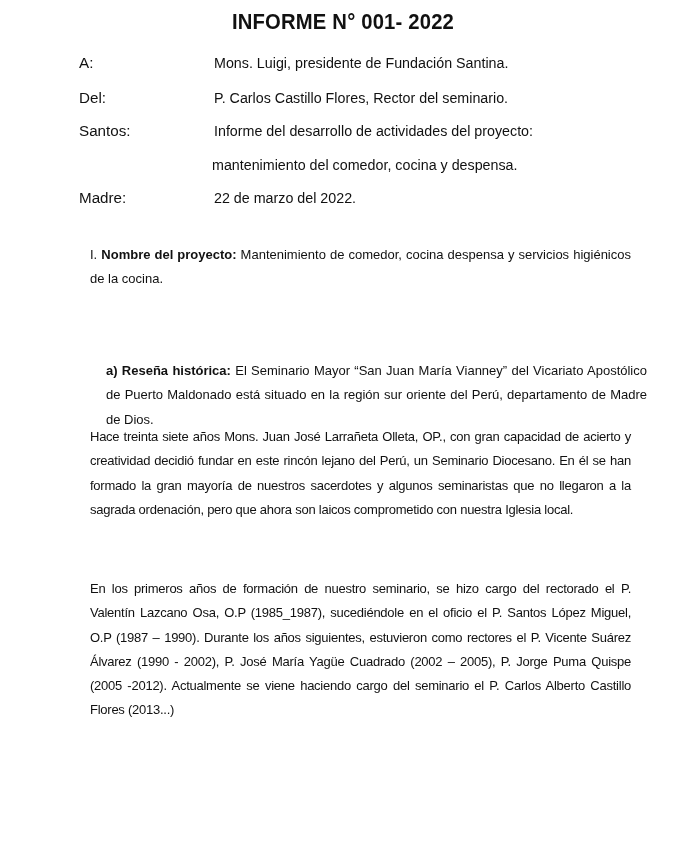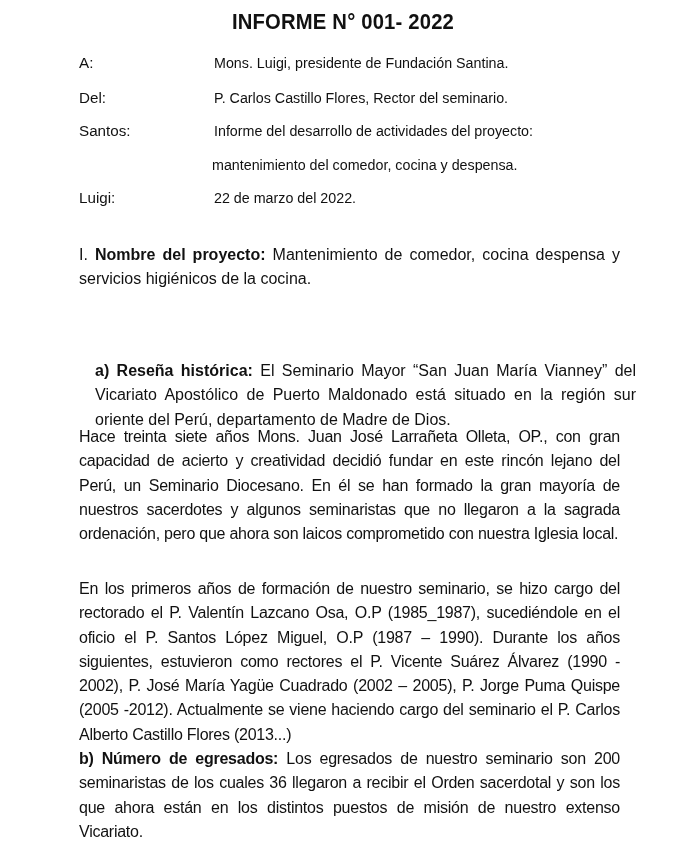--- a/index.html
+++ b/index.html
@@ -46,23 +46,23 @@
     }
     .hdr-value {
       position: absolute;
       left: 135px;
       top: 0;
       transform-origin: left center;
       transform: scaleX(0.94);
     }
     .para {
       position: absolute;
-      left: 79px;
+      left: 90px;
       width: 541px;
-      font-size: 16px;
+      font-size: 13px;
       line-height: 24.3px;
       text-align: justify;
       text-align-last: left;
     }
     .para b {
       font-weight: bold;
     }
     .narrow {
       letter-spacing: -0.25px;
     }
@@ -87,38 +87,34 @@
   <div class="hdr-row" style="top:121px;">
     <span class="hdr-label">Santos:</span>
     <span class="hdr-value">Informe del desarrollo de actividades del proyecto:</span>
   </div>
 
   <div class="hdr-row" style="top:155px;">
     <span class="hdr-value" style="left:133px;">mantenimiento del comedor, cocina y despensa.</span>
   </div>
 
   <div class="hdr-row" style="top:188px;">
-    <span class="hdr-label">Luigi:</span>
+    <span class="hdr-label">Madre:</span>
     <span class="hdr-value">22 de marzo del 2022.</span>
   </div>
 
   <p class="para" style="top:243px; margin:0;">
     <span>I.</span>
     <b>Nombre del proyecto:</b>
     <span>Mantenimiento de comedor, cocina despensa y servicios higiénicos de la cocina.</span>
   </p>
 
 
   <p class="para" style="top:343px; margin:16px;">
     <b>a) Reseña histórica:</b>
     <span>El Seminario Mayor “San Juan María Vianney” del Vicariato Apostólico de Puerto Maldonado está situado en la región sur oriente del Perú, departamento de Madre de Dios.</span>
   </p>
 
   <p class="para narrow" style="top:425px; margin:0;">Hace treinta siete años Mons. Juan José Larrañeta Olleta, OP., con gran capacidad de acierto y creatividad decidió fundar en este rincón lejano del Perú, un Seminario Diocesano. En él se han formado la gran mayoría de nuestros sacerdotes y algunos seminaristas que no llegaron a la sagrada ordenación, pero que ahora son laicos comprometido con nuestra Iglesia local.</p>
 
   <p class="para narrow" style="top:577px; margin:0;">En los primeros años de formación de nuestro seminario, se hizo cargo del rectorado el P. Valentín Lazcano Osa, O.P (1985_1987), sucediéndole en el oficio el P. Santos López Miguel, O.P (1987 – 1990). Durante los años siguientes, estuvieron como rectores el P. Vicente Suárez Álvarez (1990 - 2002), P. José María Yagüe Cuadrado (2002 – 2005), P. Jorge Puma Quispe (2005 -2012). Actualmente se viene haciendo cargo del seminario el P. Carlos Alberto Castillo Flores (2013...)</p>
 
-  <p class="para narrow" style="top:747px; margin:0;">
-    <b>b) Número de egresados:</b>
-    <span>Los egresados de nuestro seminario son 200 seminaristas de los cuales 36 llegaron a recibir el Orden sacerdotal y son los que ahora están en los distintos puestos de misión de nuestro extenso Vicariato.</span>
-  </p>
 
 </div>
 
 </body></html>

